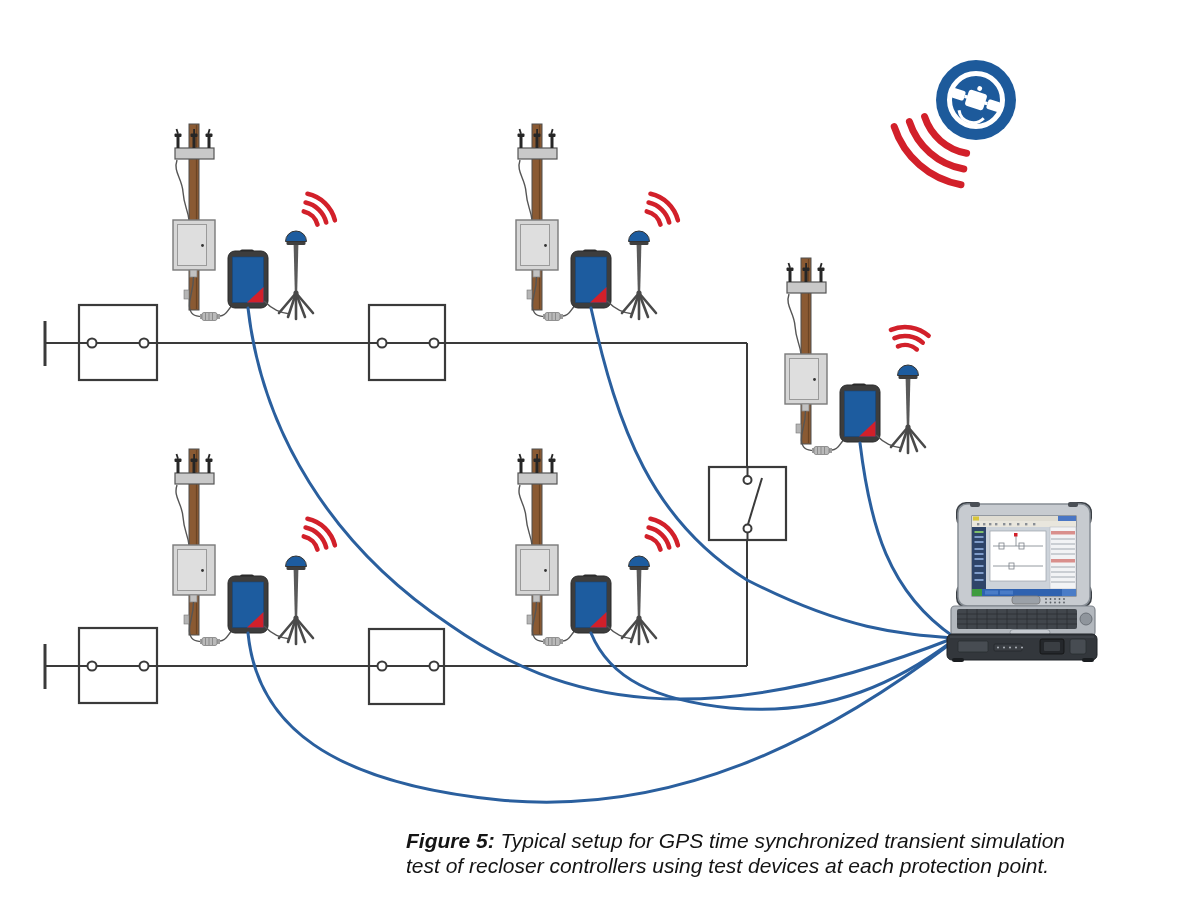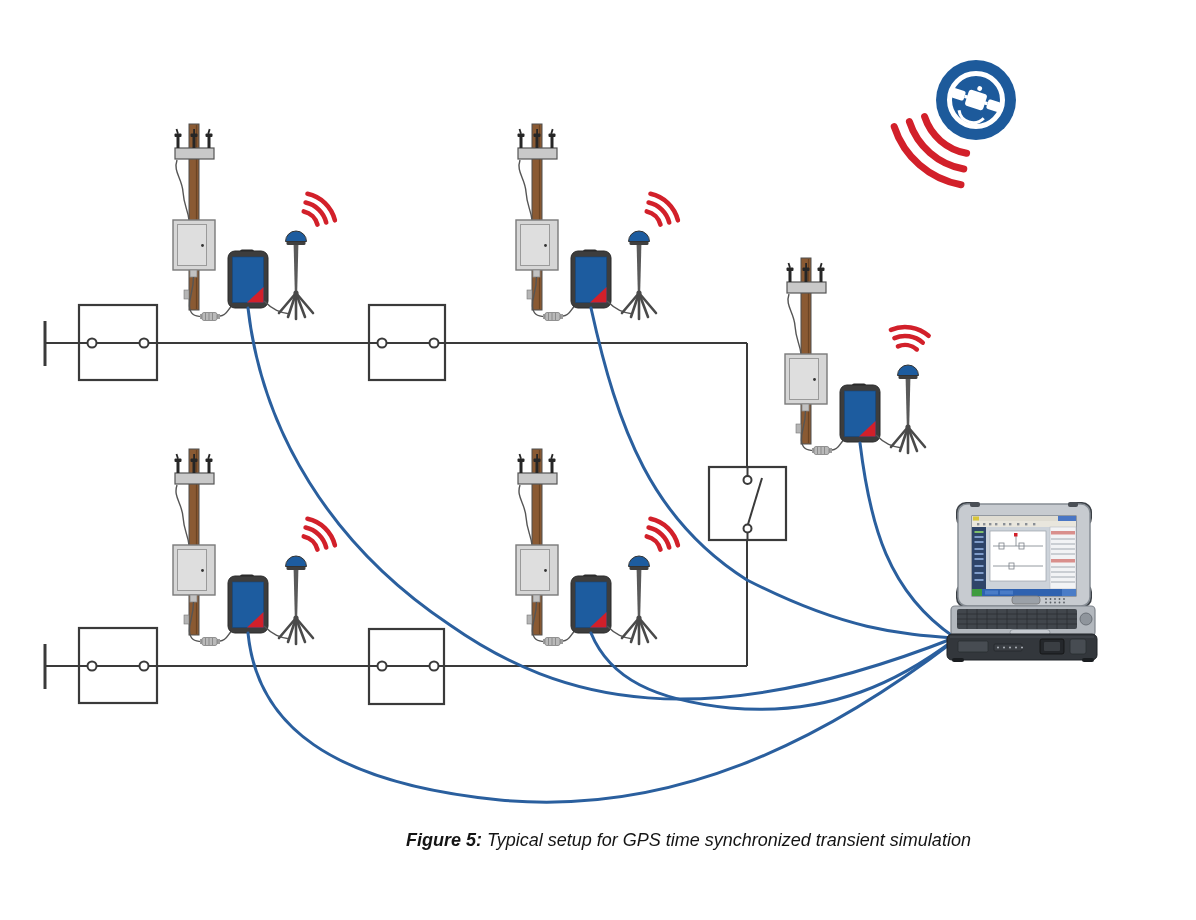--- a/index.html
+++ b/index.html
@@ -9,21 +9,21 @@
     background:#ffffff;
     overflow:hidden;
     font-family:"Liberation Sans", sans-serif;
   }
   .diagram-svg{position:absolute;left:0;top:0;}
   .caption{
     position:absolute;
     left:406px;top:828px;
     width:790px;
     font-family:"Liberation Sans", sans-serif;
-    font-size:18px;
+    font-size:21px;
     line-height:25px;
     font-style:italic;
     color:#141414;
   }
   .caption .fig-label{font-weight:bold;font-style:italic;}
 </style>
 </head>
 <body>
 
 <div class="stage">
@@ -322,15 +322,16 @@
     <path d="M 963.8,169.0 A70,70 0 0 1 909.4,121.6"></path>
     <path d="M 961.0,184.7 A86,86 0 0 1 894.2,126.6"></path>
   </g>
 </svg>
 
   <div class="caption">
     <div>
       <span class="fig-label">Figure 5:</span>
       <span>Typical setup for GPS time synchronized transient simulation</span>
     </div>
+    <div>test of recloser controllers using test devices at each protection point.</div>
   </div>
 
 </div>
 
 </body></html>

